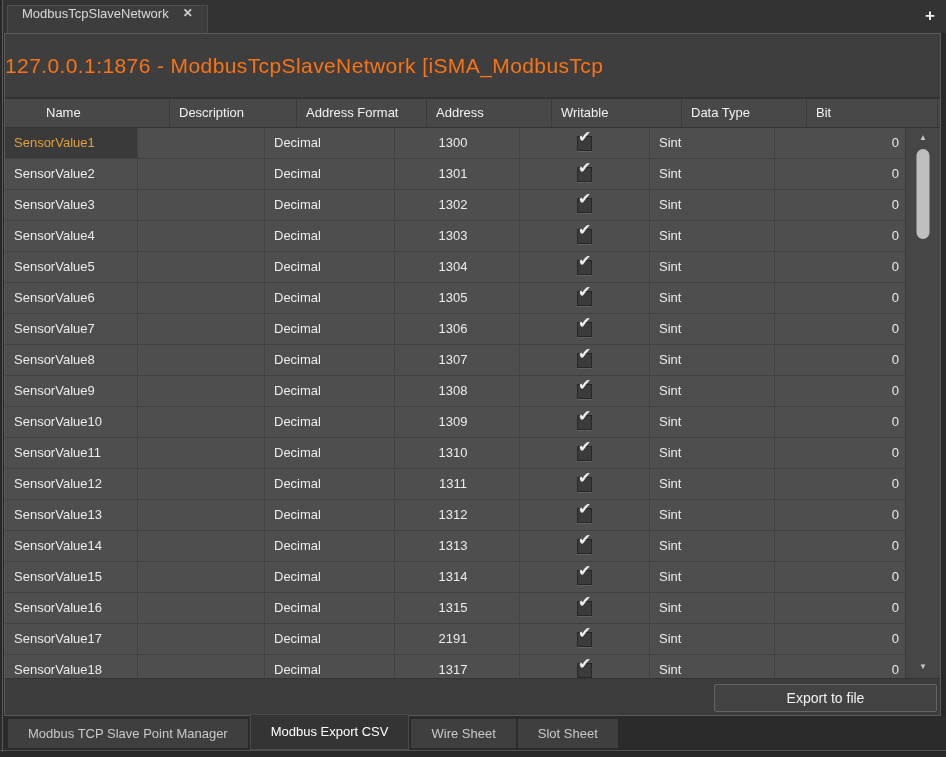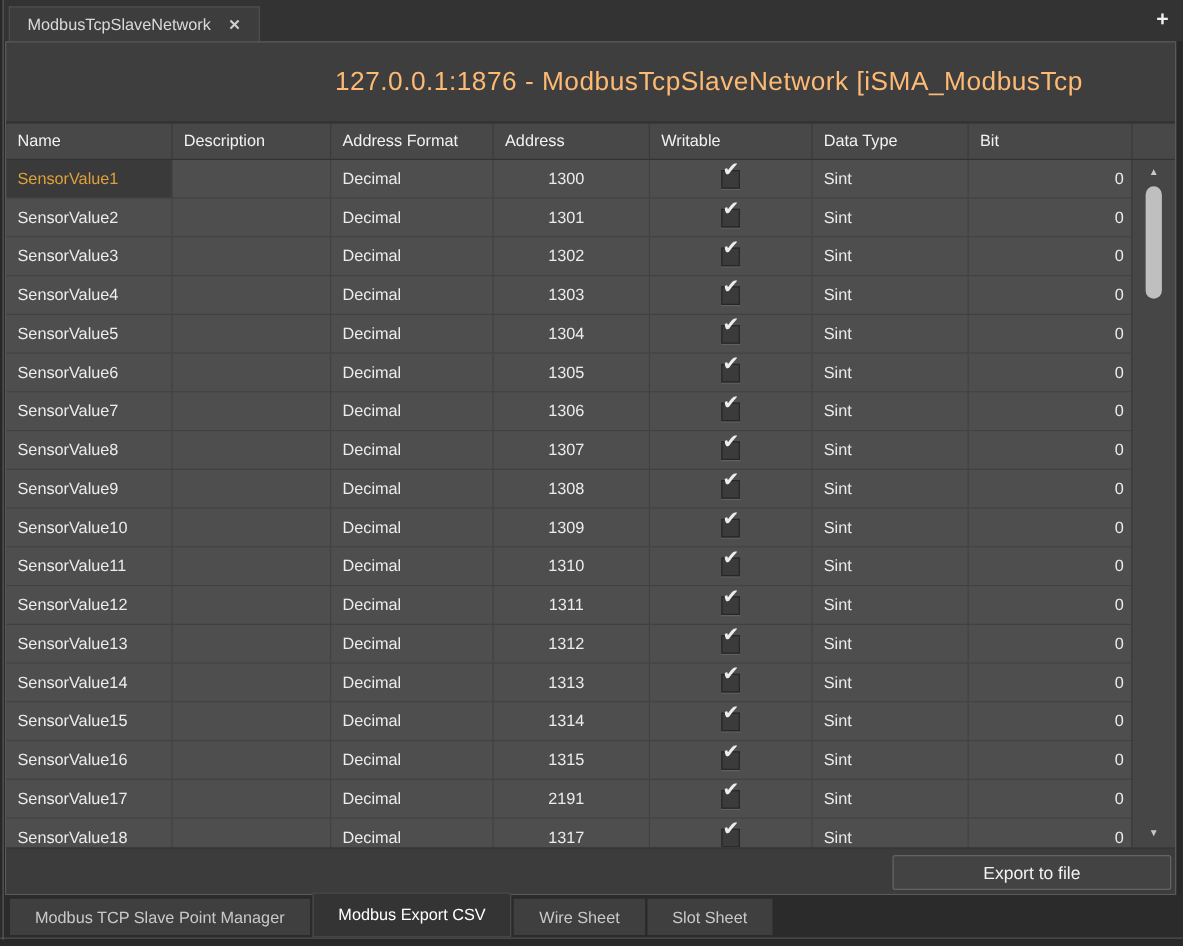--- a/index.html
+++ b/index.html
@@ -4,35 +4,35 @@
 <style>
   html,body{margin:0;padding:0;width:946px;height:757px;overflow:hidden;
     background:#282828;font-family:"Liberation Sans",sans-serif;}
   .frame{position:absolute;inset:0;width:946px;height:757px;background:#282828;}
   .left-edge{position:absolute;left:2px;top:0;bottom:5px;width:1px;background:#5a5a5a;}
 
   
   .toptabs{position:absolute;left:3px;top:0;right:0;height:33px;background:#333333;}
   .doc-tab{position:absolute;left:4px;top:5px;height:28px;box-sizing:border-box;
     background:#3d3d3d;border:1px solid #4e4e4e;border-bottom:none;
-    display:flex;align-items:center;gap:14px;padding:0 14px;
+    display:flex;align-items:flex-start;gap:14px;padding:0 14px;
     color:#dadada;font-size:13px;cursor:default;}
   .doc-tab .x{color:#cfcfcf;font-size:12px;font-weight:bold;}
   .plus{position:absolute;right:11px;top:6px;color:#f0f0f0;font-size:17px;font-weight:bold;}
 
   
   .panel{position:absolute;left:4px;top:33px;width:937px;height:683px;box-sizing:border-box;
     background:#3e3e3e;border:1px solid #5a5a5a;}
   .titlebar{height:63px;line-height:63px;border-bottom:2px solid #333333;
-    padding-left:263px;white-space:nowrap;overflow:hidden;
-    font-size:21px;letter-spacing:.4px;color:#fdba74;}
+    white-space:nowrap;overflow:hidden;
+    font-size:21px;letter-spacing:.4px;color:#f97316;}
 
   
   .gridcols{display:grid;grid-template-columns:133px 127px 130px 125px 130px 125px 131px 34px;}
-  .ghead{height:29px;box-sizing:border-box;background:#484848;border-bottom:1px solid #333333;}
+  .ghead{height:29px;box-sizing:border-box;background:#484848;border-bottom:1px solid #333333;padding-left:32px;}
   .ghead>div{box-sizing:border-box;line-height:27px;padding-left:9px;color:#f2f2f2;
     font-size:13px;border-right:1px solid #3b3b3b;overflow:hidden;white-space:nowrap;}
   .ghead>div:last-child{border-right:none;}
   .gbody{position:relative;height:550px;overflow:hidden;background:#4e4e4e;}
   .row{height:31px;box-sizing:border-box;border-bottom:1px solid #414141;background:#4e4e4e;}
   .row>div{box-sizing:border-box;height:30px;line-height:30px;padding-left:9px;
     color:#ececec;font-size:13px;border-right:1px solid #424242;
     overflow:hidden;white-space:nowrap;}
   .row .num{text-align:center;padding-left:0;padding-right:8px;}
   .row .bitc{text-align:right;padding-left:0;padding-right:6px;}

